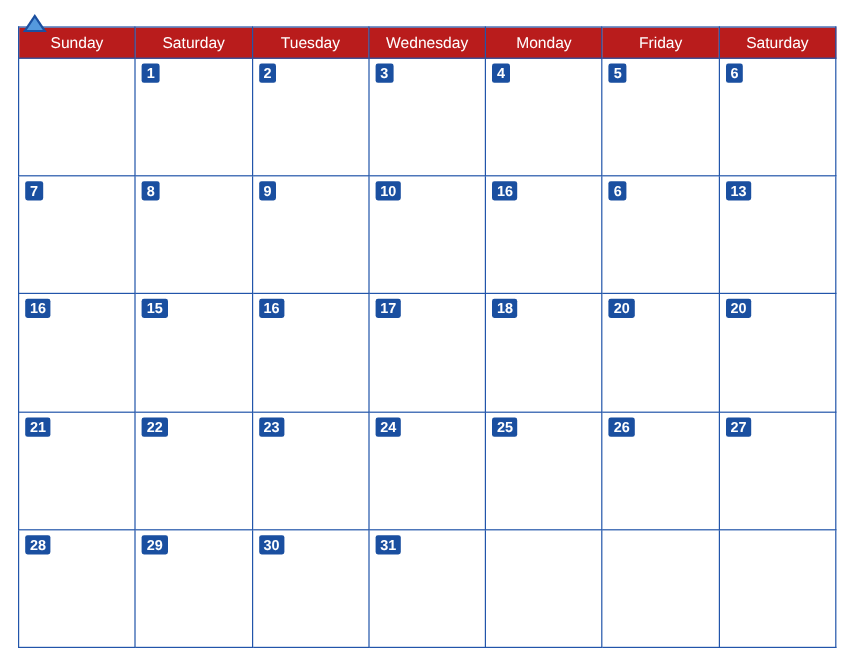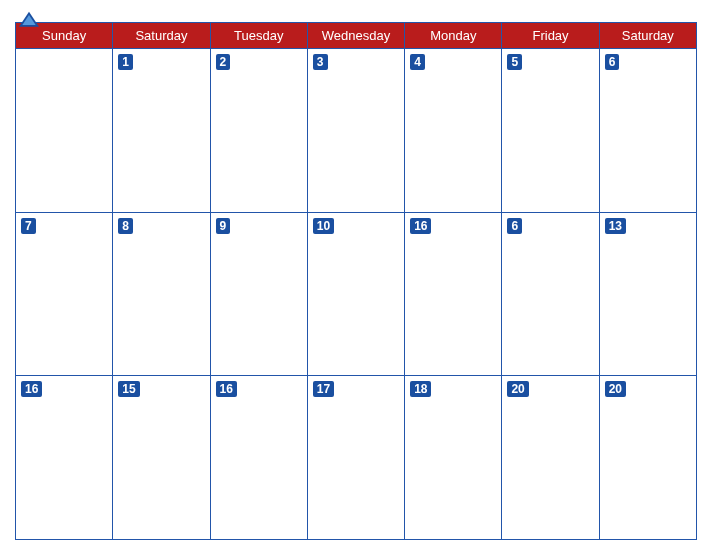--- a/index.html
+++ b/index.html
@@ -156,15 +156,33 @@
         </tr>
         <tr>
           <td><span class="day-num">16</span></td>
           <td><span class="day-num">15</span></td>
           <td><span class="day-num">16</span></td>
           <td><span class="day-num">17</span></td>
           <td><span class="day-num">18</span></td>
           <td><span class="day-num">20</span></td>
           <td><span class="day-num">20</span></td>
         </tr>
+        <tr>
+          <td><span class="day-num">21</span></td>
+          <td><span class="day-num">22</span></td>
+          <td><span class="day-num">23</span></td>
+          <td><span class="day-num">24</span></td>
+          <td><span class="day-num">25</span></td>
+          <td><span class="day-num">26</span></td>
+          <td><span class="day-num">27</span></td>
+        </tr>
+        <tr>
+          <td><span class="day-num">28</span></td>
+          <td><span class="day-num">29</span></td>
+          <td><span class="day-num">30</span></td>
+          <td><span class="day-num">31</span></td>
+          <td class="empty-cell"></td>
+          <td class="empty-cell"></td>
+          <td class="empty-cell"></td>
+        </tr>
       </tbody>
   </table>
 </div>
 
 </body></html>

